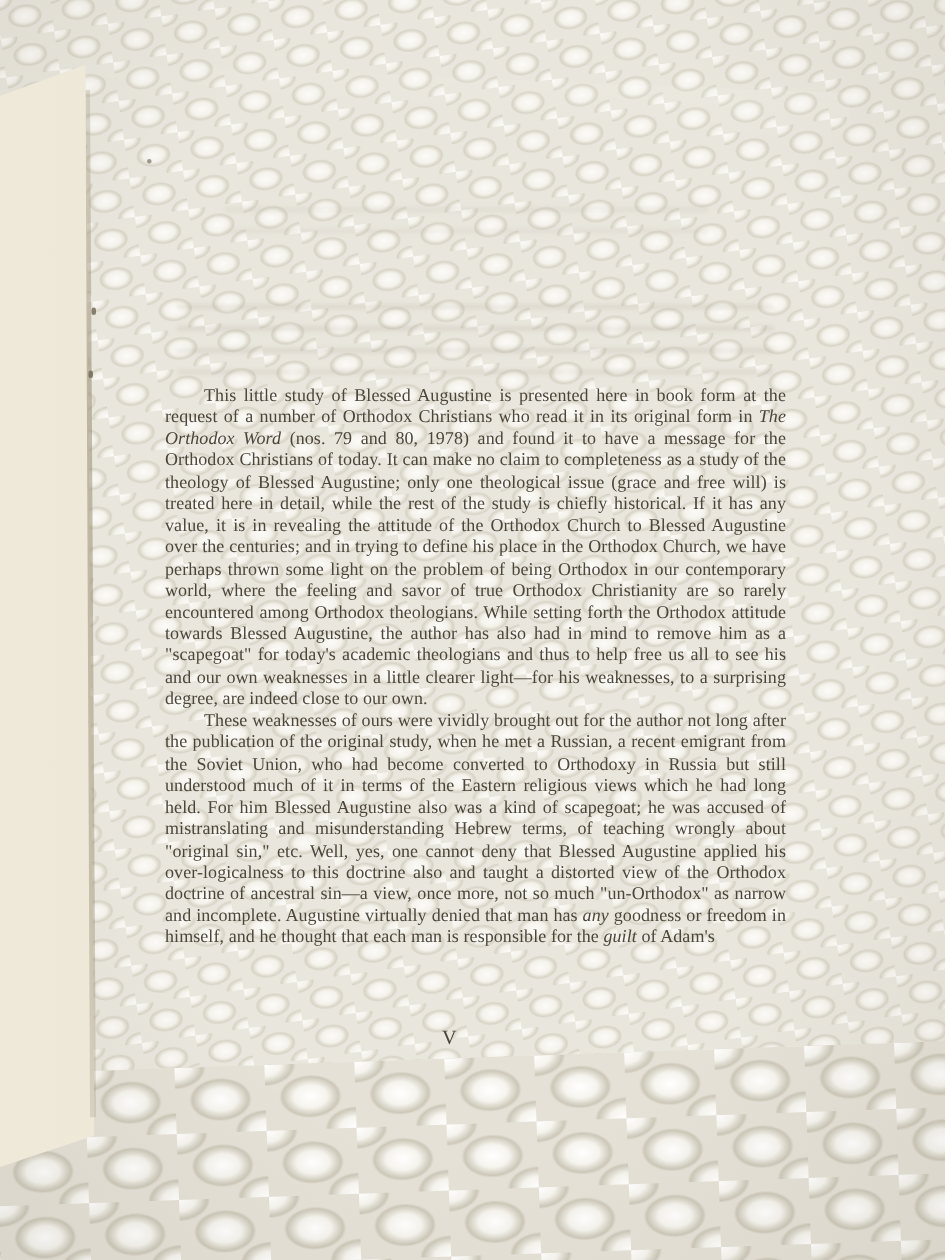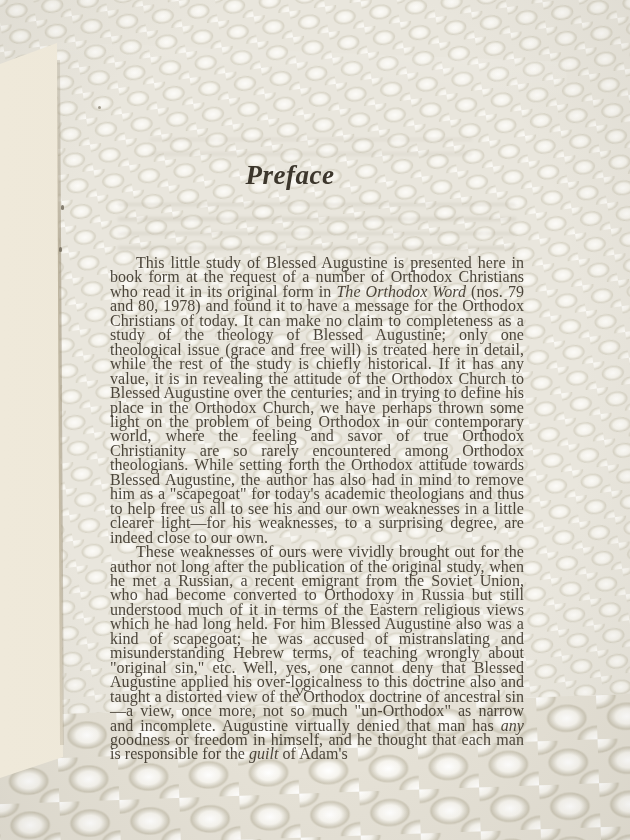--- a/index.html
+++ b/index.html
@@ -73,21 +73,21 @@
   }
   .ghost-a{left:150px;top:138px;width:322px;height:20px;opacity:0.35;}
   .ghost-b{left:118px;top:203px;width:398px;height:52px;}
   .page-title{
     position:absolute;left:115px;top:160px;width:350px;
     text-align:center;font-style:italic;font-weight:600;
     font-size:27px;letter-spacing:0.5px;color:#3c362c;
   }
   .body-text{
     position:absolute;left:110px;top:256px;width:414px;
-    font-size:16px;line-height:14.45px;text-align:justify;
+    font-size:12px;line-height:14.45px;text-align:justify;
     letter-spacing:0.05px;color:rgba(62,56,45,0.93);
   }
   .body-text p{margin:0;text-indent:26px;}
   .body-text .em{font-style:italic;}
   .folio{
     position:absolute;left:110px;top:684px;width:380px;
     text-align:center;font-size:13.5px;letter-spacing:1px;color:#4a443a;
   }
 </style>
 </head>
@@ -106,21 +106,20 @@
   <div class="fold-line"></div>
 
   <div class="staple" style="left:61px;top:205px;"></div>
   <div class="staple" style="left:59px;top:247px;"></div>
   <div class="speck" style="left:98px;top:106px;"></div>
 
   <div class="content">
     <div class="ghost-band ghost-a"></div>
     <div class="ghost-band ghost-b"></div>
 
-    <div class="page-title">Preface</div>
 
     <div class="body-text">
         <p><span>This little study of Blessed Augustine is presented here in book form at the request of a number of Orthodox Christians who read it in its original form in </span><span class="em">The Orthodox Word</span><span> (nos. 79 and 80, 1978) and found it to have a message for the Orthodox Christians of today. It can make no claim to completeness as a study of the theology of Blessed Augustine; only one theological issue (grace and free will) is treated here in detail, while the rest of the study is chiefly historical. If it has any value, it is in revealing the attitude of the Orthodox Church to Blessed Augustine over the centuries; and in trying to define his place in the Orthodox Church, we have perhaps thrown some light on the problem of being Orthodox in our contemporary world, where the feeling and savor of true Orthodox Christianity are so rarely encountered among Orthodox theologians. While setting forth the Orthodox attitude towards Blessed Augustine, the author has also had in mind to remove him as a "scapegoat" for today's academic theologians and thus to help free us all to see his and our own weaknesses in a little clearer light—for his weaknesses, to a surprising degree, are indeed close to our own.</span></p>
         <p><span>These weaknesses of ours were vividly brought out for the author not long after the publication of the original study, when he met a Russian, a recent emigrant from the Soviet Union, who had become converted to Orthodoxy in Russia but still understood much of it in terms of the Eastern religious views which he had long held. For him Blessed Augustine also was a kind of scapegoat; he was accused of mistranslating and misunderstanding Hebrew terms, of teaching wrongly about "original sin," etc. Well, yes, one cannot deny that Blessed Augustine applied his over-logicalness to this doctrine also and taught a distorted view of the Orthodox doctrine of ancestral sin—a view, once more, not so much "un-Orthodox" as narrow and incomplete. Augustine virtually denied that man has </span><span class="em">any</span><span> goodness or freedom in himself, and he thought that each man is responsible for the </span><span class="em">guilt</span><span> of Adam's</span></p>
       </div>
 
     <div class="folio">V</div>
   </div>
 
 </div>

